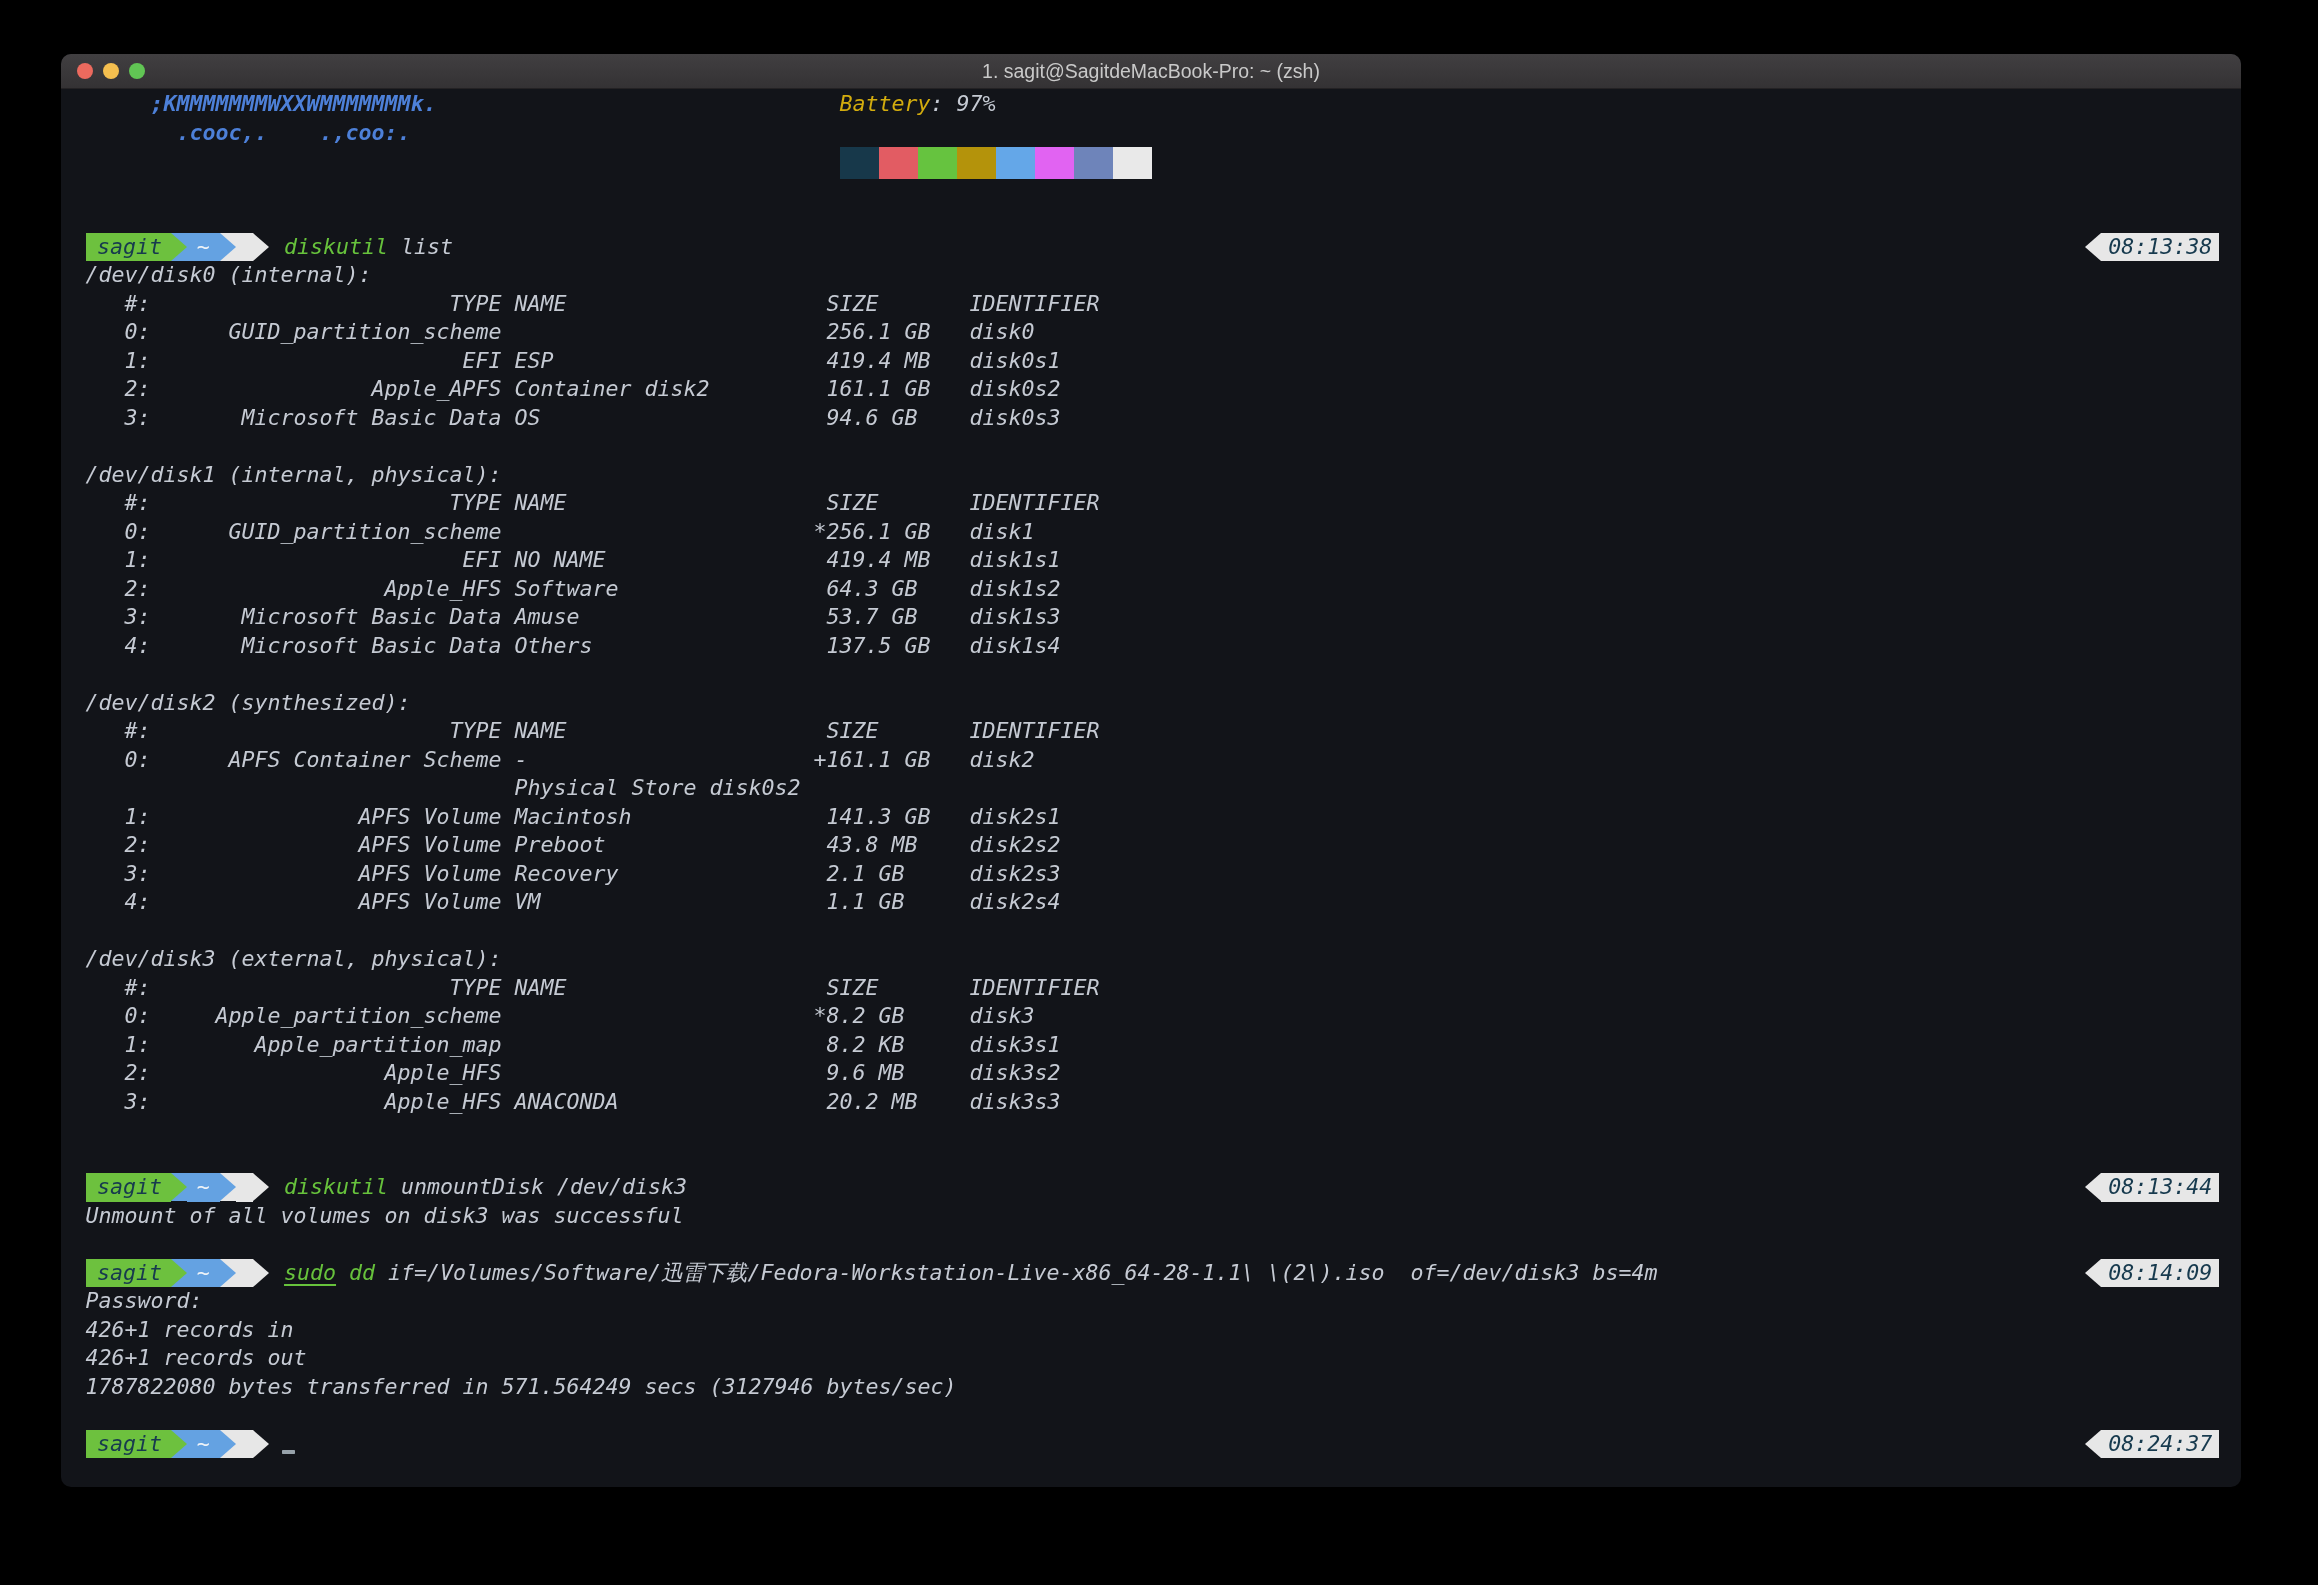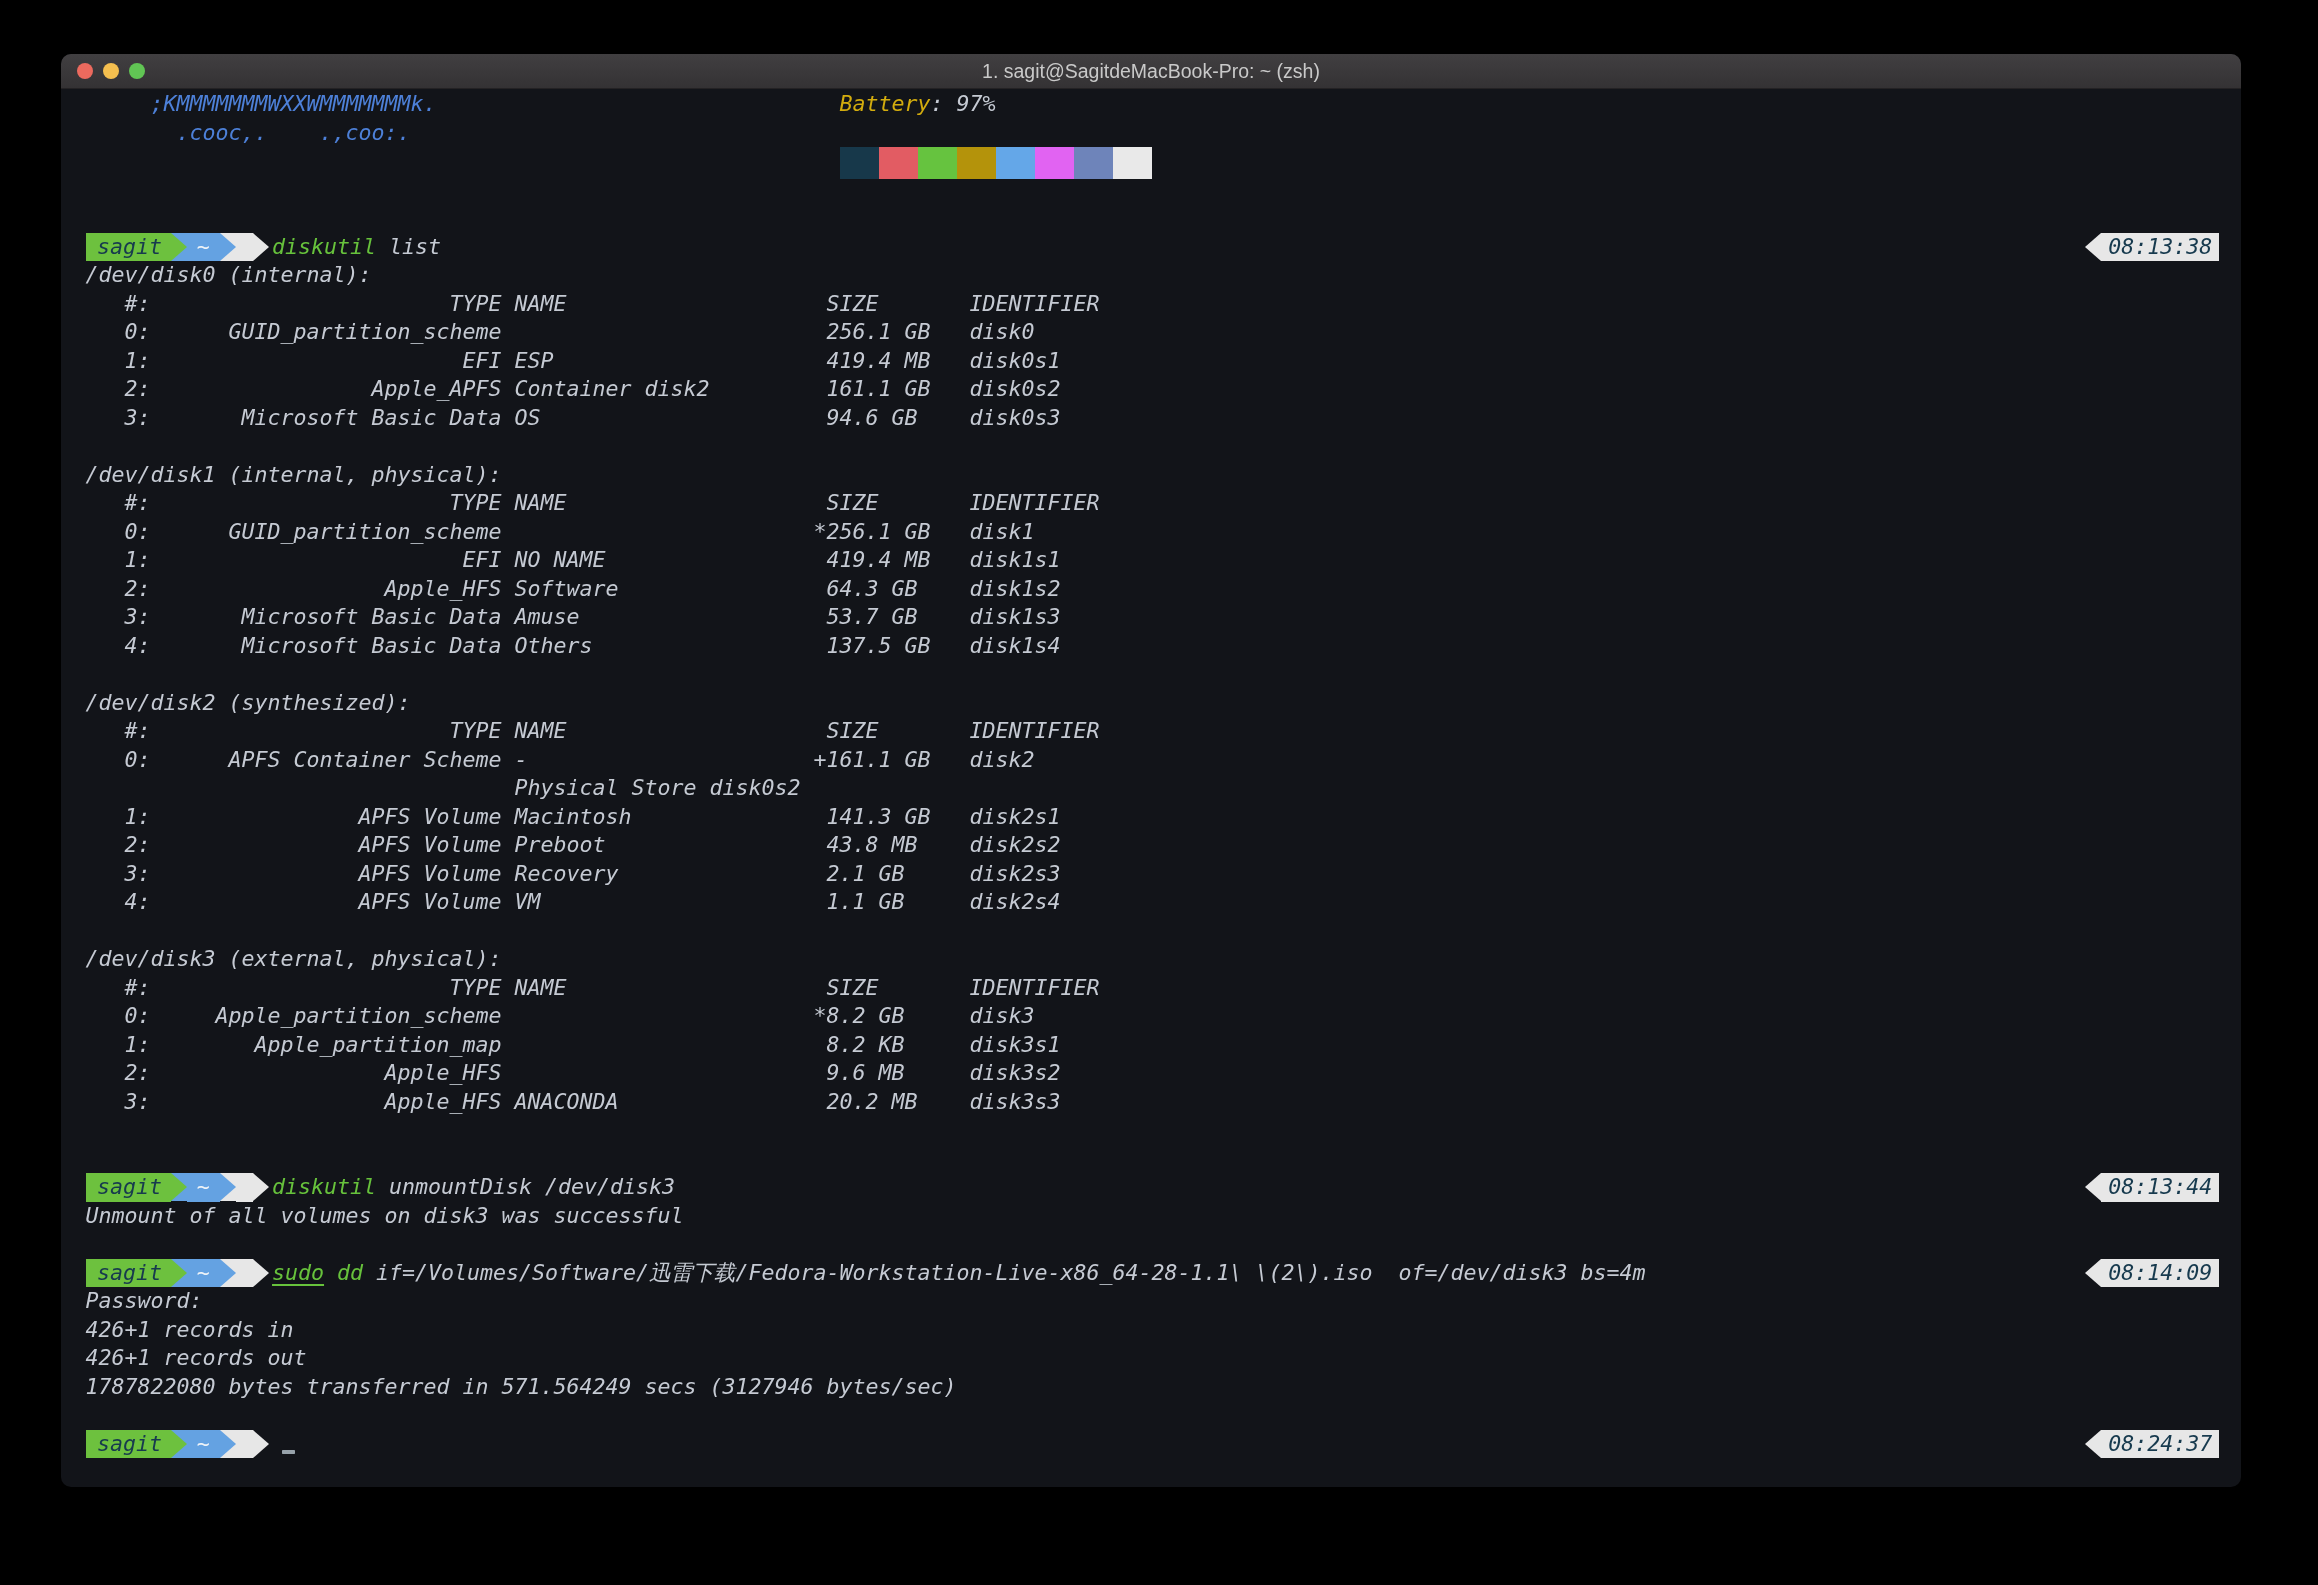--- a/index.html
+++ b/index.html
@@ -15,33 +15,33 @@
   .light.green{background:var(--light_green)}
   .title{flex:1;text-align:center;font:400 19.5px "Liberation Sans",sans-serif;color:var(--title_text)}
   .term{padding:1.4px 21.6px 0 24.5px;font:italic 21.6px/28.5px "DejaVu Sans Mono",monospace;color:var(--text)}
   .line{display:flex;justify-content:space-between;align-items:stretch;height:28.5px;overflow:visible}
   .left{white-space:pre;display:flex;align-items:stretch}
   .left > span{white-space:pre}
   .s-out{color:var(--text)}
   .s-outU{color:var(--text);text-underline-offset:3.6px}
   .s-grn{color:var(--green)}
   .s-grnU{color:var(--green);text-decoration:underline;text-underline-offset:3.6px}
-  .s-art{color:var(--art_blue);font-weight:normal}
+  .s-art{color:var(--art_blue);font-weight:bold}
   .s-ylw{color:var(--yellow);font-weight:normal}
   .pl{display:flex;align-items:stretch;height:28.5px}
   .pseg{display:flex;align-items:center}
   .pseg-user{background:var(--prompt_green);color:var(--prompt_navy);padding:0 8.7px 0 11.5px}
   .pseg-dir{background:var(--prompt_blue);color:#eef3f8;padding:0 10px}
   .pseg-cap{background:var(--prompt_white);width:17.3px}
   .parrow{width:0;height:0;border-top:14.2px solid transparent;border-bottom:14.2px solid transparent;
           border-left:16px solid transparent}
   .a-gb{border-left-color:var(--prompt_green);background:var(--prompt_blue)}
   .a-bw{border-left-color:var(--prompt_blue);background:var(--prompt_white)}
   .a-wt{border-left-color:var(--prompt_white)}
-  .cmd{display:flex;align-items:flex-end;margin-left:3px}
+  .cmd{display:flex;align-items:flex-end;margin-left:15px}
   .cmd > span{white-space:pre}
   .rt{display:flex;align-items:flex-start;height:28.5px}
   .tarrow{width:0;height:0;border-top:14.2px solid transparent;border-bottom:14.2px solid transparent;
           border-right:16px solid var(--prompt_white)}
   .tbox{background:var(--prompt_white);color:var(--prompt_navy);padding:0 7.2px;display:flex;align-items:center}
   .cursor{width:13px;height:4.3px;background:var(--cursor);align-self:flex-end;margin:0 0 4.3px 13px;border-radius:0.7px}
   .swatch{display:inline-block;width:3ch;height:32px;vertical-align:top}
 </style>
 </head>
 <body>

